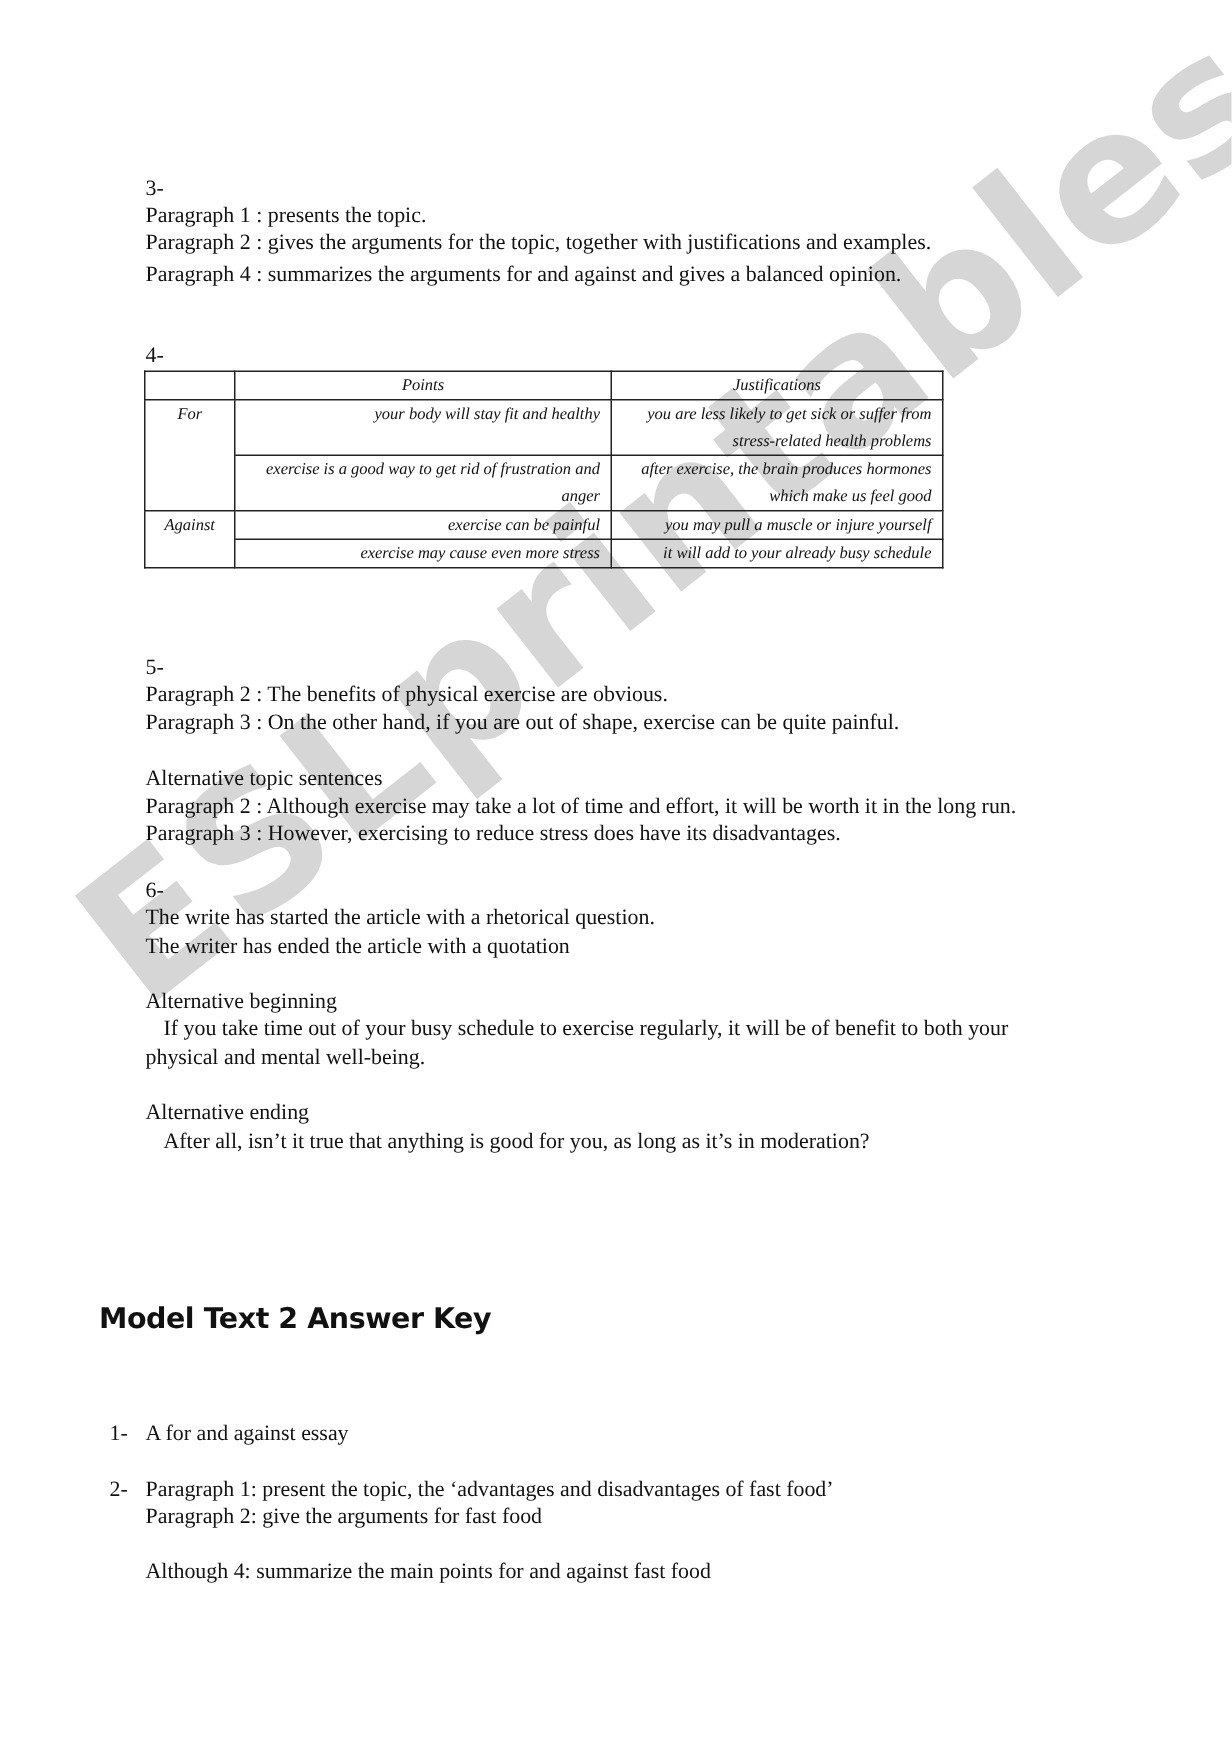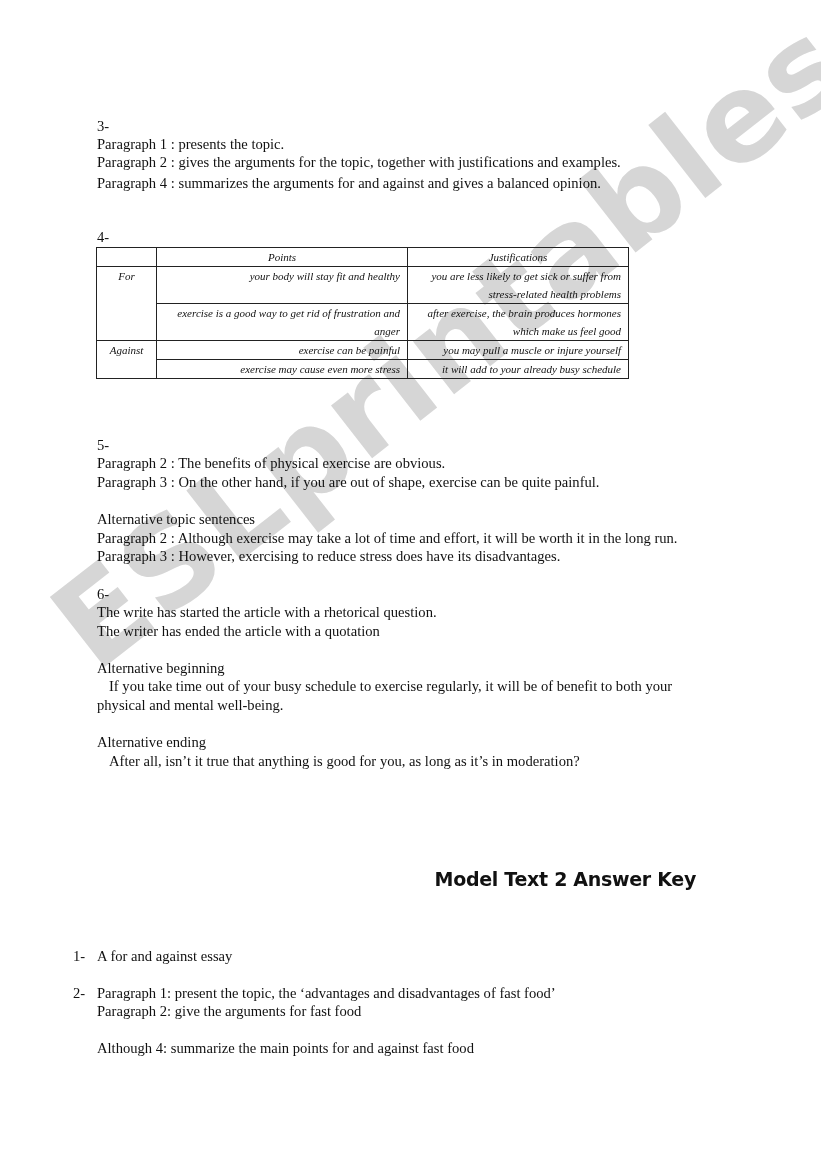--- a/index.html
+++ b/index.html
@@ -68,21 +68,21 @@
       text-align: right;
     }
     table.points th { text-align: center; }
     table.points td.side { text-align: center; width: 51px; padding: 0 4px; }
     table.points .c-points { width: 236px; }
     .title {
       position: absolute;
       left: 0;
       width: 696px;
       top: 868px;
-      text-align: right;
+      text-align: left;
       font-family: "DejaVu Sans", "Liberation Sans", sans-serif;
       font-weight: bold;
       font-size: 19px;
       letter-spacing: -0.3px;
       padding-left: 66px;
       box-sizing: border-box;
     }
     .num {
       position: absolute;
       left: 73px;

